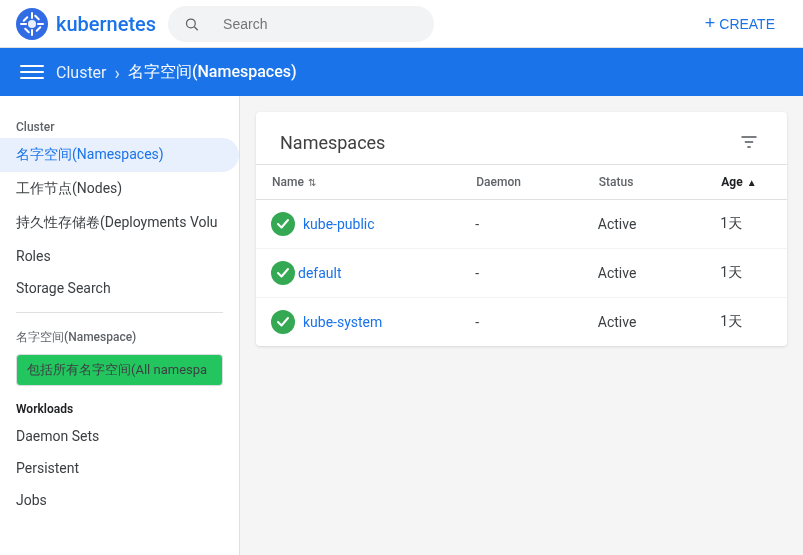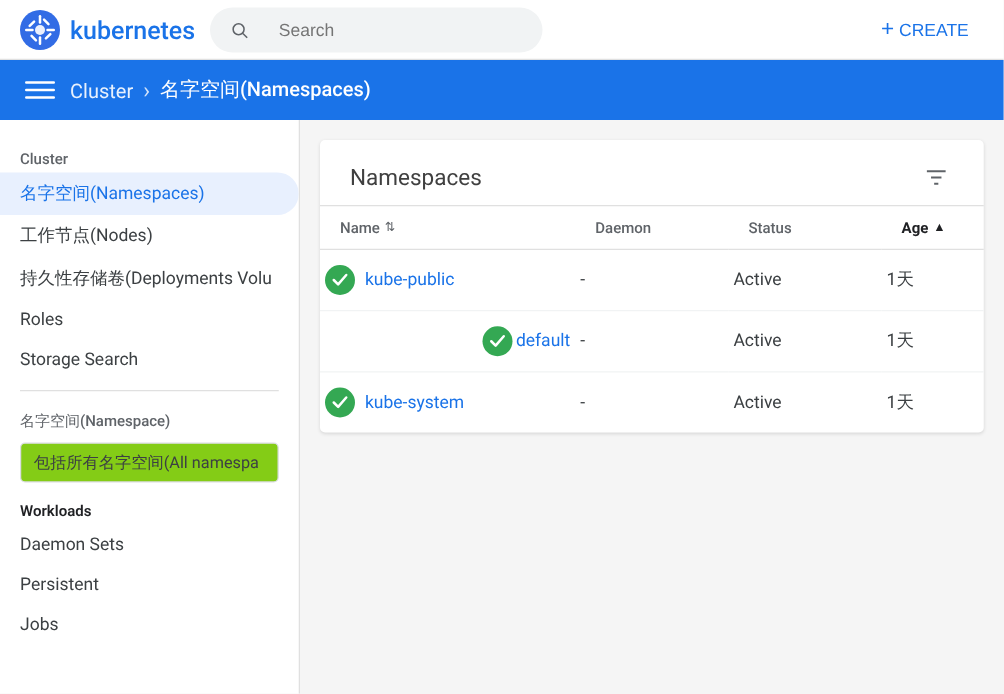--- a/index.html
+++ b/index.html
@@ -144,21 +144,21 @@
       background: #e0e0e0;
       margin: 8px 16px;
     }
     .namespace-box {
       margin: 4px 16px;
       border: 1px solid #dadce0;
       border-radius: 4px;
       padding: 6px 10px;
       font-size: 13px;
       color: #3c4043;
-      background: #84cc16;
+      background: #22c55e;
       white-space: nowrap;
       overflow: hidden;
       text-overflow: ellipsis;
     }
     .sidebar-section-header {
       font-size: 12px;
       font-weight: 600;
       color: #202124;
       padding: 12px 16px 4px 16px;
     }
@@ -206,21 +206,21 @@
     }
     .data-table th {
       text-align: left;
       padding: 10px 16px;
       font-size: 12px;
       font-weight: 500;
       color: #5f6368;
       border-bottom: 1px solid #e0e0e0;
     }
     .data-table td {
-      padding: 12px 4px;
+      padding: 12px 15px;
       font-size: 14px;
       color: #3c4043;
       border-bottom: 1px solid #f1f3f4;
     }
     .data-table tr:last-child td {
       border-bottom: none;
     }
 
     .col-name { width: 200px; margin-left: 29px; }
     .col-labels { width: 120px; }
@@ -386,21 +386,21 @@
                 </span>
                 <a class="namespace-link" href="#">kube-public</a>
               </div>
             </td>
             <td>-</td>
             <td>Active</td>
             <td>1天</td>
           </tr>
           <tr class="table-row">
             <td>
-              <div style="display:flex;align-items:center;gap:3px;justify-content:flex-end;">
+              <div style="display:flex;align-items:center;gap:3px;">
                 <span class="check-icon">
                   <svg viewBox="0 0 14 14" fill="white">
                       <polyline points="2,7 5.5,10.5 12,3" stroke="white" stroke-width="2" fill="none" stroke-linecap="round" stroke-linejoin="round"></polyline>
                     </svg>
                 </span>
                 <a class="namespace-link" href="#">default</a>
               </div>
             </td>
             <td>-</td>
             <td>Active</td>

